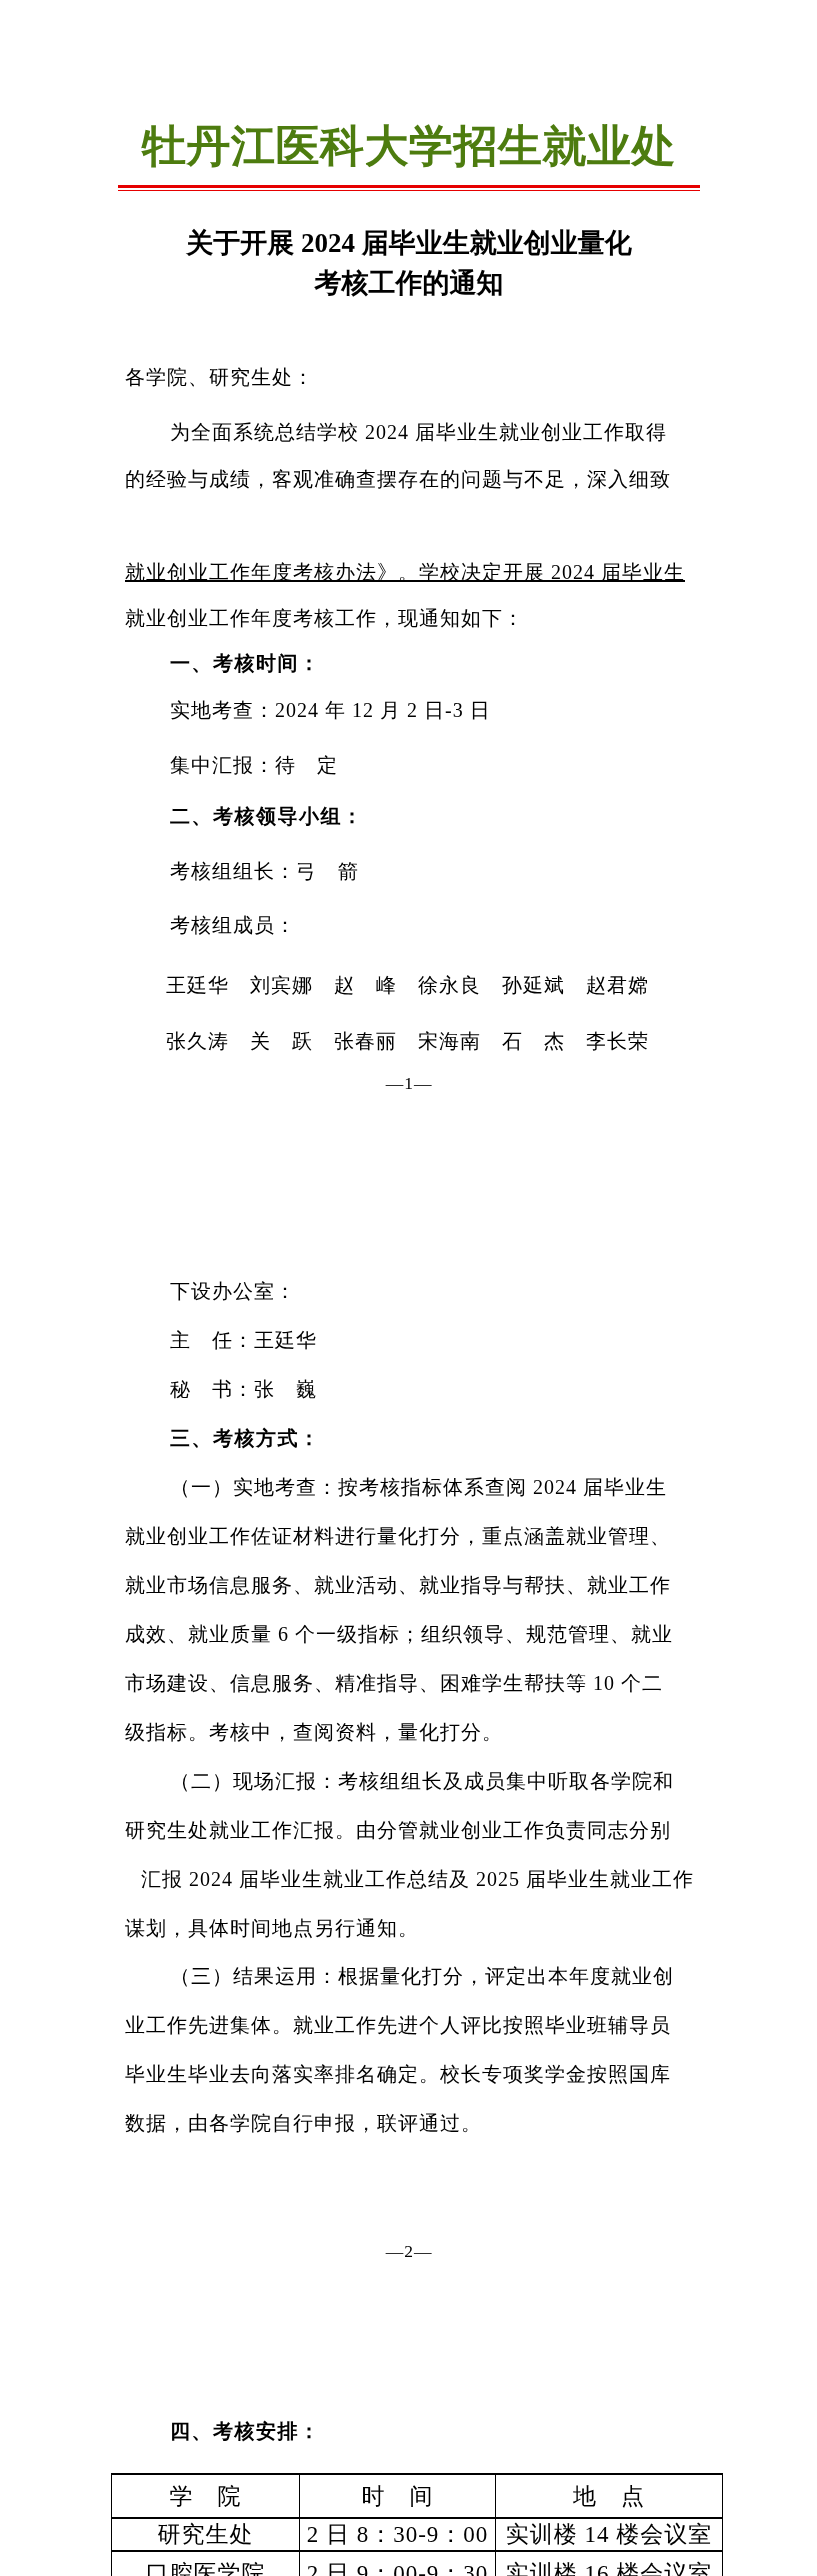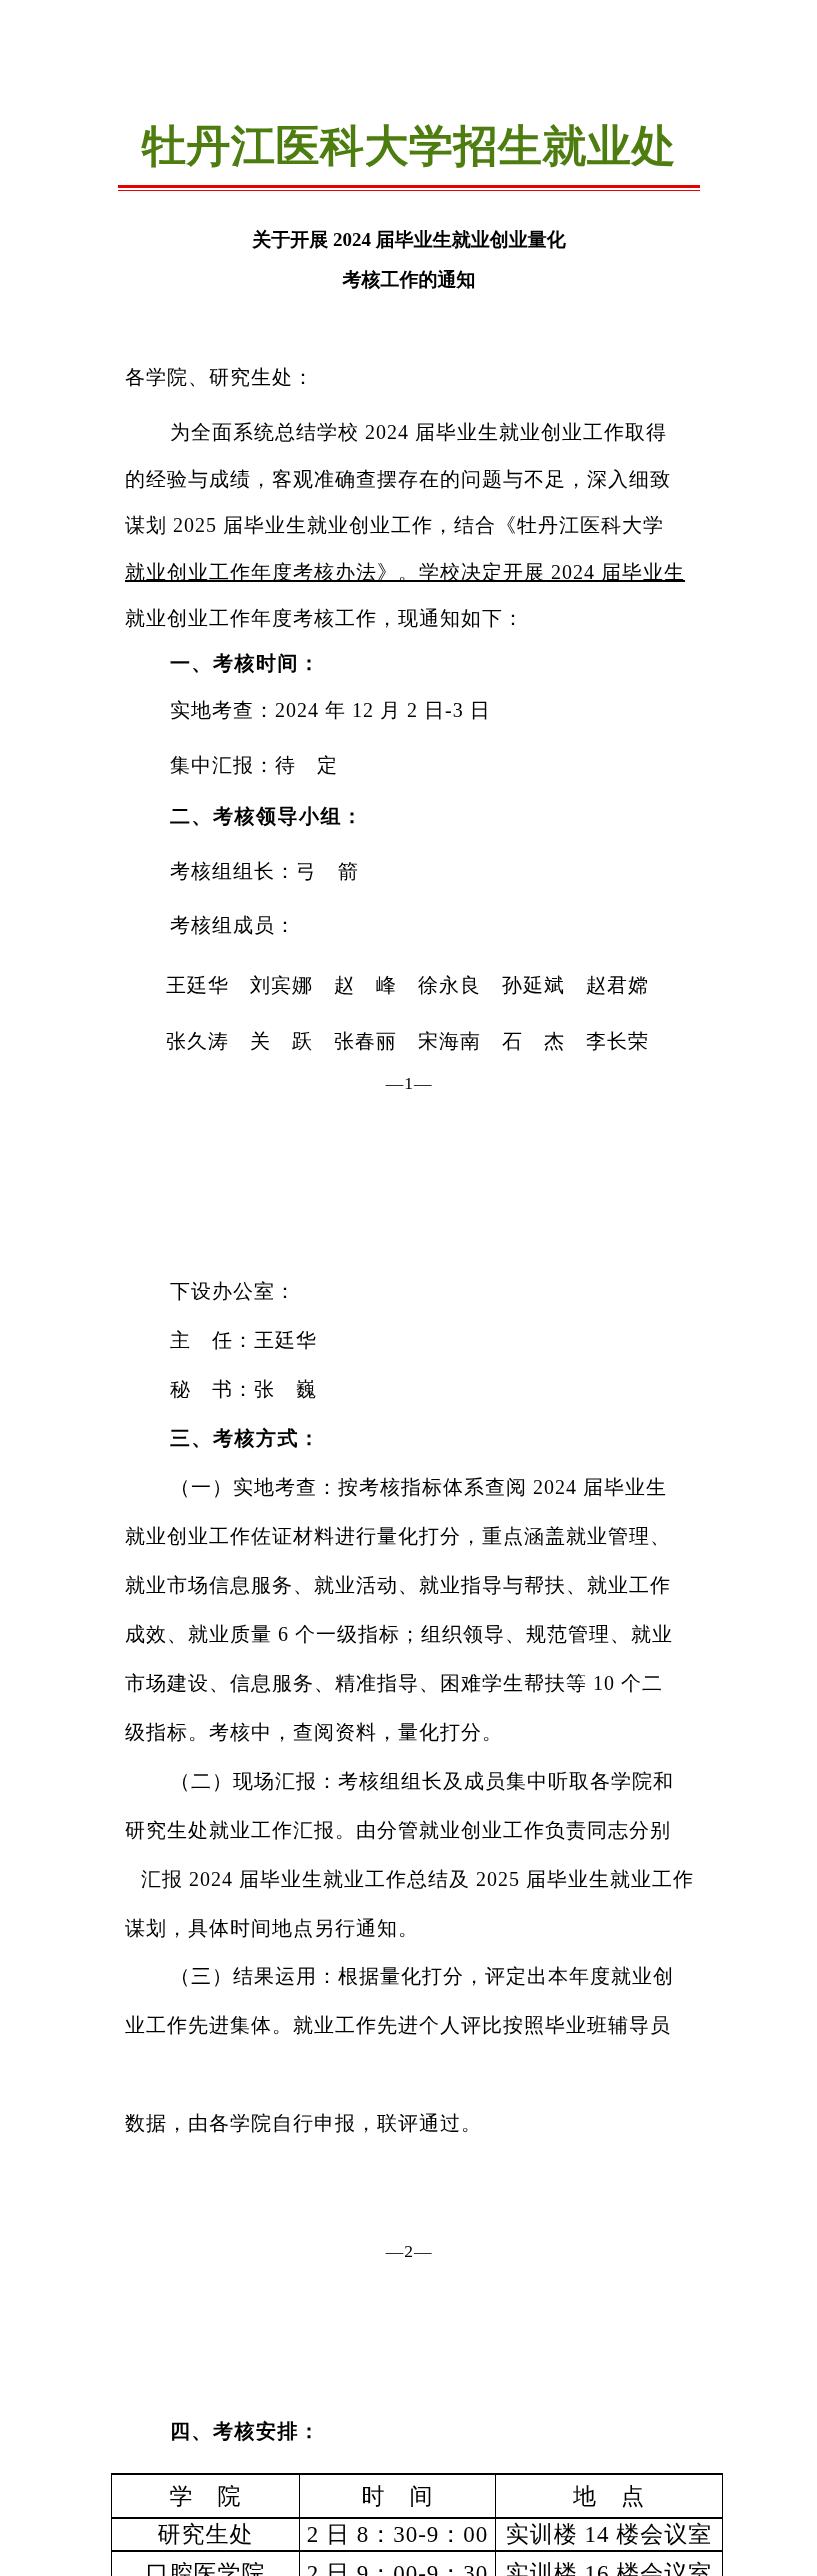--- a/index.html
+++ b/index.html
@@ -9,21 +9,21 @@
   }
   .masthead{
     position:absolute;top:117px;left:0;width:100%;text-align:center;
     font-size:44px;font-weight:700;color:#4d7c0f;letter-spacing:0.5px;white-space:pre;
   }
   .rule{position:absolute;left:118px;width:582px;background:#e60000;}
   .rule-thick{top:185px;height:2.6px;}
   .rule-thin{top:190px;height:1px;}
   .doctitle{
     position:absolute;left:0;width:100%;text-align:center;
-    font-weight:700;font-size:19px;line-height:1;white-space:pre;
+    font-weight:700;font-size:27px;line-height:1;white-space:pre;
   }
   .line{
     position:absolute;font-size:20px;line-height:1.15;letter-spacing:1px;white-space:pre;
   }
   .h{font-family:"Liberation Sans","DejaVu Sans",sans-serif;font-weight:700;letter-spacing:1.5px;}
   .pageno{
     position:absolute;left:0;width:100%;text-align:center;
     font-size:17.5px;line-height:1;letter-spacing:1px;
   }
   table.sched{
@@ -46,21 +46,20 @@
   <div class="masthead">牡丹江医科大学招生就业处</div>
   <div class="rule rule-thick"></div>
   <div class="rule rule-thin"></div>
 
   <div class="doctitle" style="top:230px;">关于开展 2024 届毕业生就业创业量化</div>
   <div class="doctitle" style="top:270px;">考核工作的通知</div>
 
   <div class="line" style="top:366px;left:125px;">各学院、研究生处：</div>
   <div class="line" style="top:421px;left:170px;">为全面系统总结学校 2024 届毕业生就业创业工作取得</div>
   <div class="line" style="top:468px;left:125px;">的经验与成绩，客观准确查摆存在的问题与不足，深入细致</div>
-  <div class="line" style="top:514px;left:125px;">谋划 2025 届毕业生就业创业工作，结合《牡丹江医科大学</div>
   <div class="line" style="top:561px;left:125px;text-decoration:underline;">就业创业工作年度考核办法》。学校决定开展 2024 届毕业生</div>
   <div class="line" style="top:607px;left:125px;">就业创业工作年度考核工作，现通知如下：</div>
   <div class="line h" style="top:652px;left:170px;">一、考核时间：</div>
   <div class="line" style="top:699px;left:170px;">实地考查：2024 年 12 月 2 日-3 日</div>
   <div class="line" style="top:754px;left:170px;">集中汇报：待　定</div>
   <div class="line h" style="top:805px;left:170px;">二、考核领导小组：</div>
   <div class="line" style="top:860px;left:170px;">考核组组长：弓　箭</div>
   <div class="line" style="top:914px;left:170px;">考核组成员：</div>
   <div class="line" style="top:974px;left:166px;">王廷华　刘宾娜　赵　峰　徐永良　孙延斌　赵君嫦</div>
   <div class="line" style="top:1030px;left:166px;">张久涛　关　跃　张春丽　宋海南　石　杰　李长荣</div>
@@ -75,20 +74,21 @@
   <div class="line" style="top:1574px;left:125px;">就业市场信息服务、就业活动、就业指导与帮扶、就业工作</div>
   <div class="line" style="top:1623px;left:125px;">成效、就业质量 6 个一级指标；组织领导、规范管理、就业</div>
   <div class="line" style="top:1672px;left:125px;">市场建设、信息服务、精准指导、困难学生帮扶等 10 个二</div>
   <div class="line" style="top:1721px;left:125px;">级指标。考核中，查阅资料，量化打分。</div>
   <div class="line" style="top:1770px;left:170px;">（二）现场汇报：考核组组长及成员集中听取各学院和</div>
   <div class="line" style="top:1819px;left:125px;">研究生处就业工作汇报。由分管就业创业工作负责同志分别</div>
   <div class="line" style="top:1868px;left:141px;">汇报 2024 届毕业生就业工作总结及 2025 届毕业生就业工作</div>
   <div class="line" style="top:1917px;left:125px;">谋划，具体时间地点另行通知。</div>
   <div class="line" style="top:1965px;left:170px;">（三）结果运用：根据量化打分，评定出本年度就业创</div>
   <div class="line" style="top:2014px;left:125px;">业工作先进集体。就业工作先进个人评比按照毕业班辅导员</div>
+  <div class="line" style="top:2063px;left:125px;">毕业生毕业去向落实率排名确定。校长专项奖学金按照国库</div>
   <div class="line" style="top:2112px;left:125px;">数据，由各学院自行申报，联评通过。</div>
   <div class="pageno" style="top:2243px;">—2—</div>
 
   <div class="line h" style="top:2420px;left:170px;">四、考核安排：</div>
 
   <table class="sched">
     <colgroup>
         <col style="width:188px">
         <col style="width:196px">
         <col style="width:227px">

